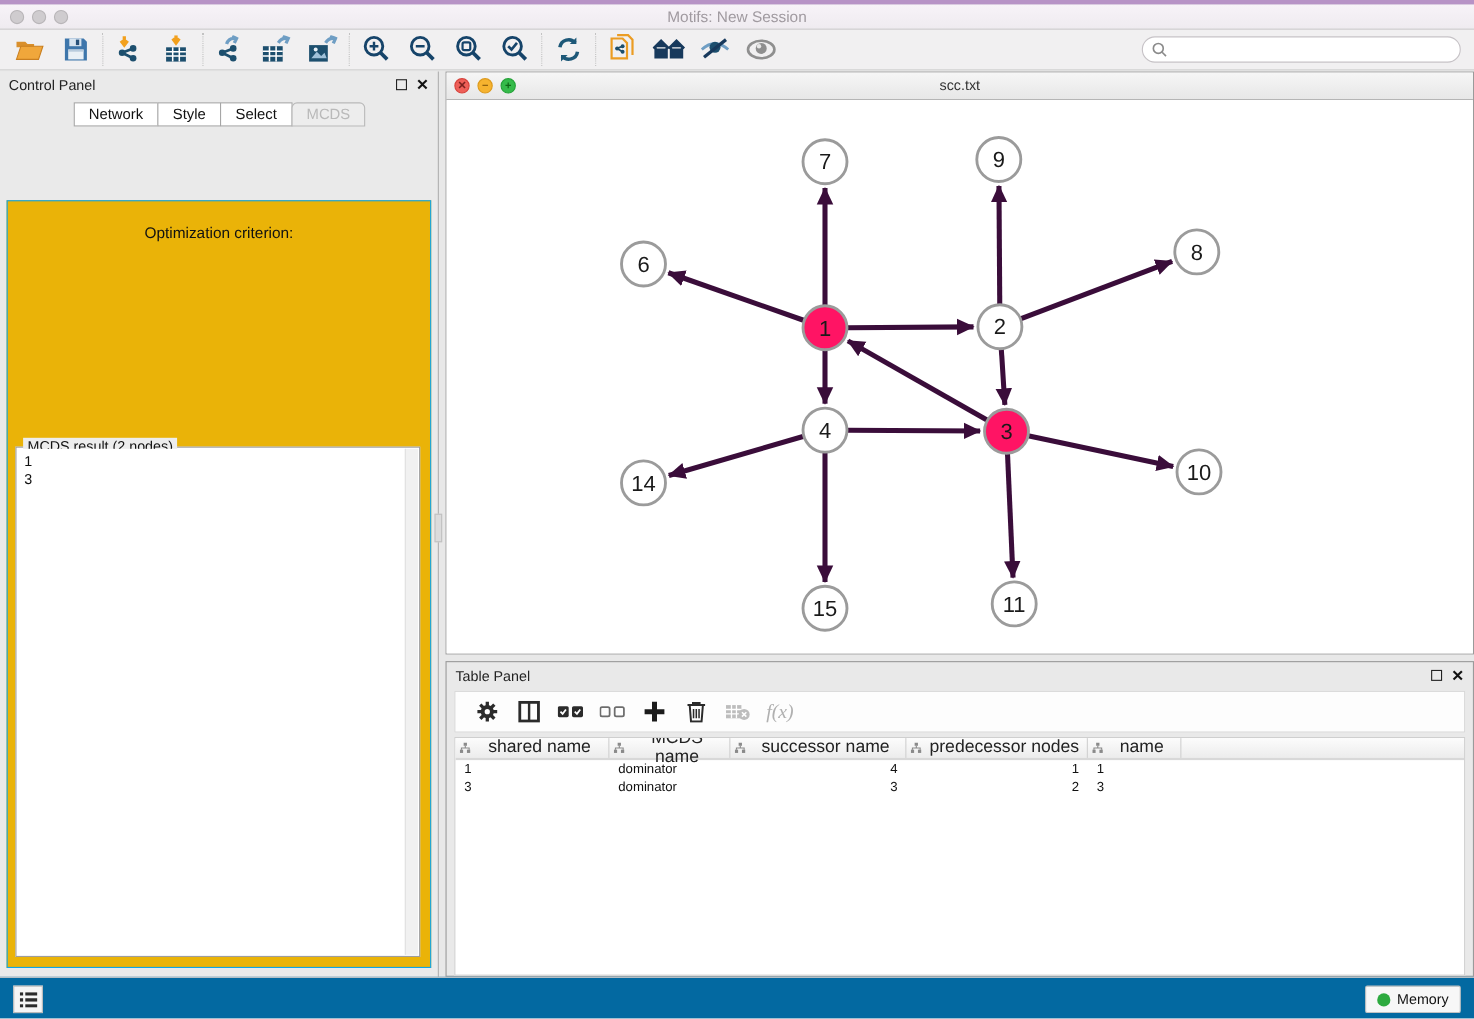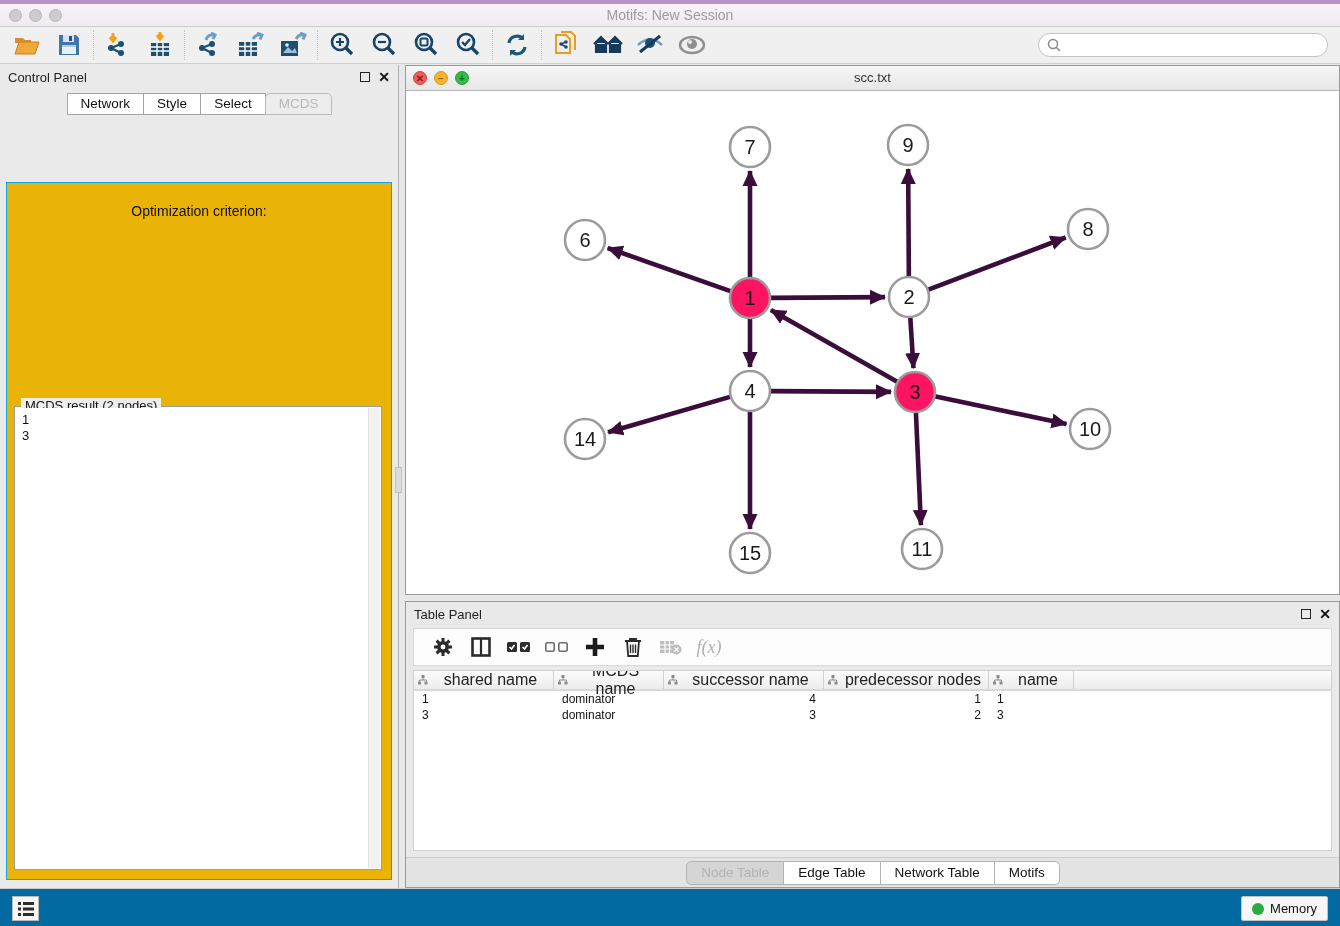--- a/index.html
+++ b/index.html
@@ -541,28 +541,20 @@
             </div>
             <div class="tp-row">
               <div class="tp-cell" style="width: 140px; text-align: left;">3</div>
               <div class="tp-cell" style="width: 110px; text-align: left;">dominator</div>
               <div class="tp-cell" style="width: 160px; text-align: right;">3</div>
               <div class="tp-cell" style="width: 165px; text-align: right;">2</div>
               <div class="tp-cell" style="width: 85px; text-align: left;">3</div>
             </div>
           </div>
       </div>
-      <div class="tp-tabs-strip">
-        <div id="tp-tabs" style="display:flex;">
-            <div class="tp-tab selected">Node Table</div>
-            <div class="tp-tab">Edge Table</div>
-            <div class="tp-tab">Network Table</div>
-            <div class="tp-tab">Motifs</div>
-          </div>
-      </div>
     </div>
   </div>
 </div>
 
 <div class="statusbar">
   <div class="sb-list-btn">
     <svg width="16" height="14" viewBox="0 0 16 14">
         <g fill="#2b2b2b">
           <rect x="0" y="0" width="3" height="3"></rect>
           <rect x="5" y="0" width="11" height="3"></rect>

